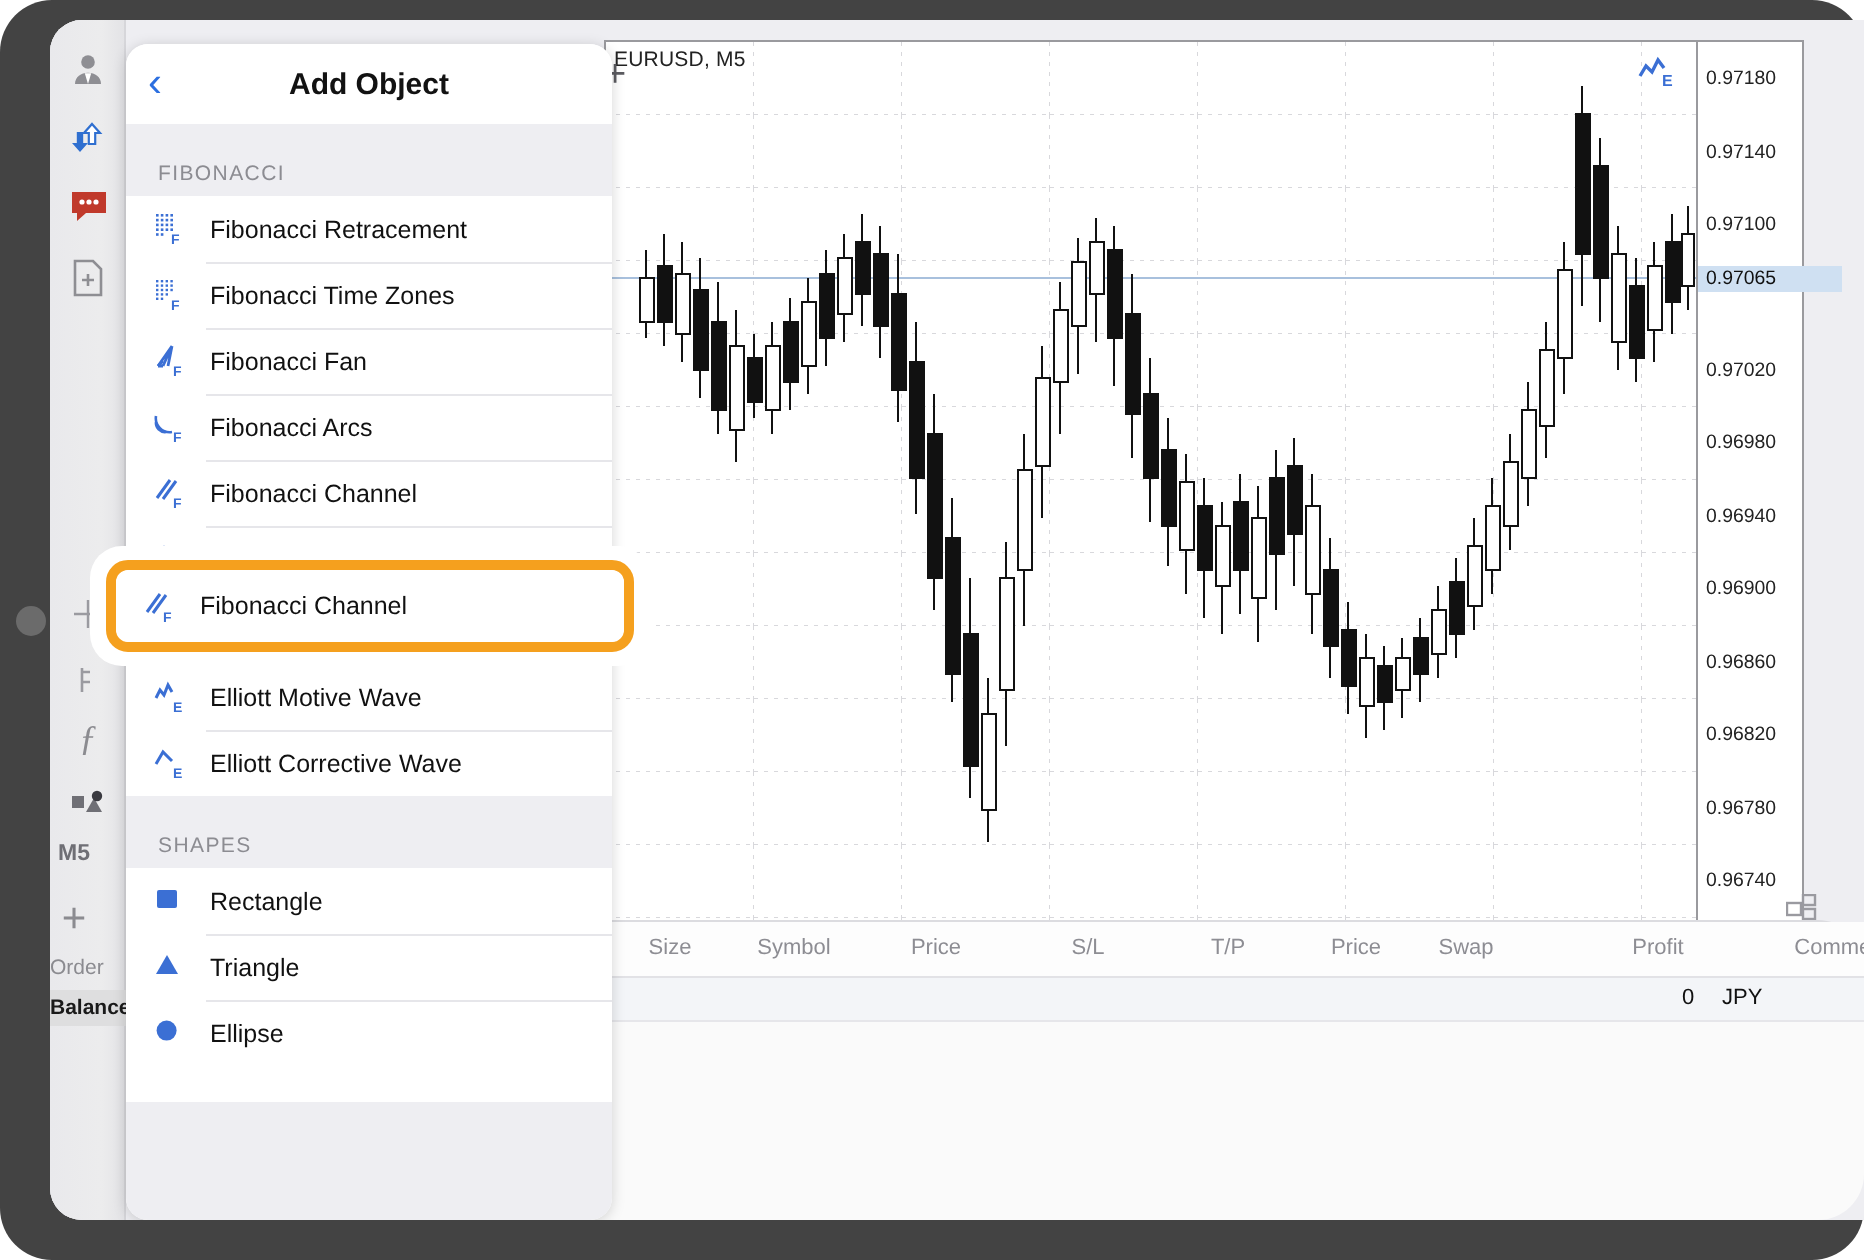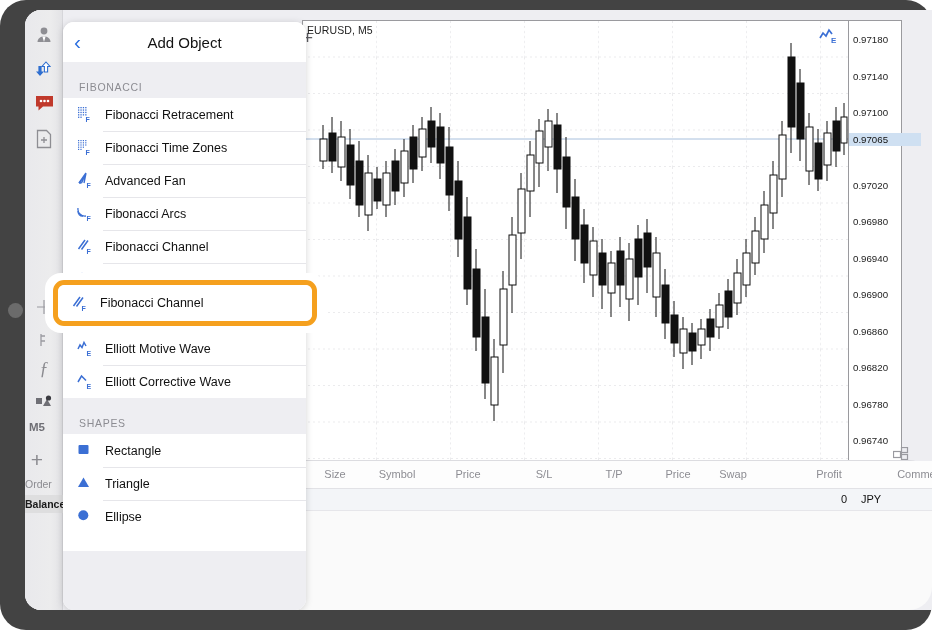--- a/index.html
+++ b/index.html
@@ -142,21 +142,21 @@
   .tb-plus { font-size: 19px; color: #5b5b60; margin-left: 12px; font-weight: 300; }
 
   .pop-head {
     position: absolute; left: 0; top: 0; width: 100%; height: 40px;
     background: #ffffff; display: flex; align-items: center; justify-content: center;
   }
   .pop-back {
     position: absolute; left: 11px; top: 9px;
     color: #2c6fe0; font-size: 21px; line-height: 21px; font-weight: 400;
   }
-  .pop-title { font-size: 15px; font-weight: 400; color: #121212; }
+  .pop-title { font-size: 15px; font-weight: 700; color: #121212; }
 
   .sec-head {
     background: #eeeef2; color: #8c8c92; font-size: 10.5px;
     letter-spacing: .7px; padding: 9px 0 5px 16px;
   }
   .sec-gap { background: #eeeef2; height: 10px; }
   .row {
     display: flex; align-items: center; height: 33px;
     background: #fff; padding-left: 14px; position: relative;
   }
@@ -653,21 +653,21 @@
           </div>
 
           <div class="row">
             <span class="row-ico">
               <svg width="17" height="17" viewBox="0 0 17 17">
                 <path d="M9 1 L2 11 M9 1 L4.5 11 M9 1 L7 11" stroke="#3b6fd4" stroke-width="1.4" fill="none"></path>
                 <path d="M2 11 L4.5 8.5 M2 11 L4.5 11" stroke="#3b6fd4" stroke-width="1.4"></path>
                 <text x="9.5" y="16" font-size="7" font-weight="700" fill="#3b6fd4" font-family="Liberation Sans, sans-serif">F</text>
               </svg>
             </span>
-            <span class="row-lbl">Advanced Fan</span>
+            <span class="row-lbl">Fibonacci Fan</span>
           </div>
 
           <div class="row">
             <span class="row-ico">
               <svg width="17" height="17" viewBox="0 0 17 17">
                 <path d="M1 3 A7 7 0 0 0 9 11" stroke="#3b6fd4" stroke-width="1.3" fill="none"></path>
                 <path d="M1 6 A4.5 4.5 0 0 0 6 11" stroke="#3b6fd4" stroke-width="1.3" fill="none"></path>
                 <text x="9.5" y="16" font-size="7" font-weight="700" fill="#3b6fd4" font-family="Liberation Sans, sans-serif">F</text>
               </svg>
             </span>

